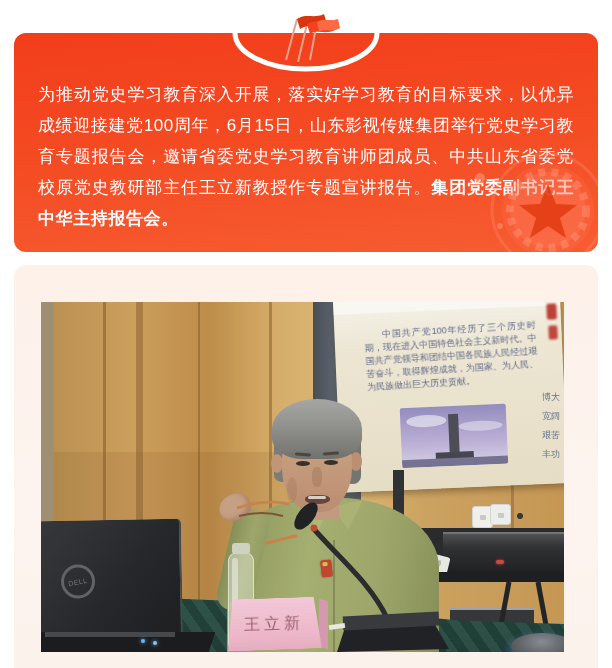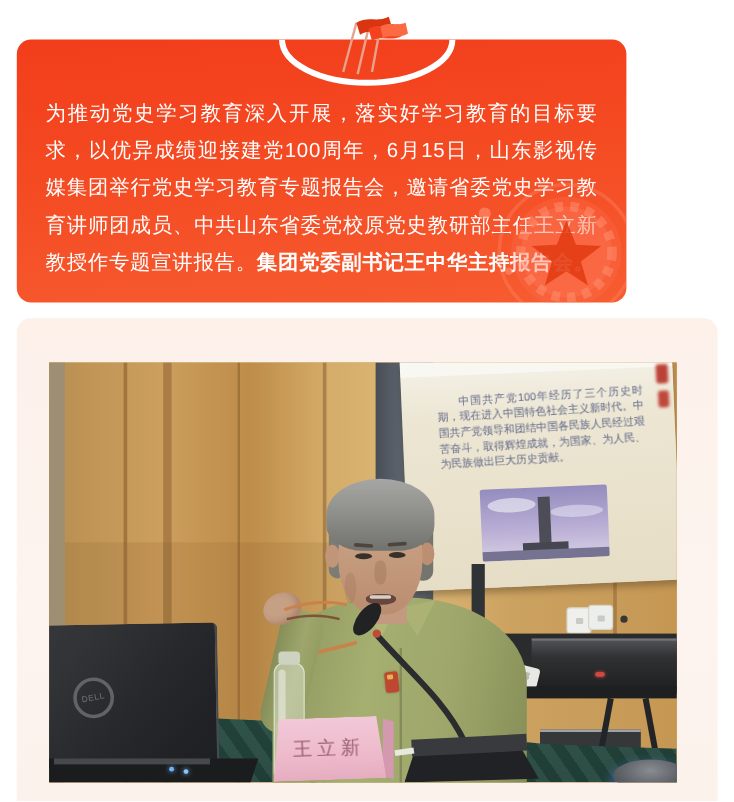--- a/index.html
+++ b/index.html
@@ -2,21 +2,21 @@
 <html><head>
 <meta charset="utf-8">
 <style>
   * { margin:0; padding:0; box-sizing:border-box; }
   html,body { background:#ffffff; }
   body { font-family:"Liberation Sans", sans-serif; }
   .stage { position:relative; width:612px; height:668px; margin:0 auto; background:#fff; overflow:hidden; }
   .abs { position:absolute; }
 
   
-  .intro-card { left:14px; top:33px; width:508px; height:219px; border-radius:12px;
+  .intro-card { left:14px; top:33px; width:584px; height:219px; border-radius:12px;
     background:linear-gradient(175deg,#f23d1b 0%,#f44a22 45%,#f75c31 100%); overflow:hidden; }
   .arc-svg { left:0; top:0; }
   .intro-text { left:24px; right:24px; top:46px; color:#ffffff; font-size:17px; line-height:31px;
     text-align:justify; letter-spacing:0.6px; text-justify:inter-ideograph; }
   .intro-text .bold-part { font-weight:bold; }
   .emblem-svg { right:-8px; bottom:-16px; }
 
   
   .flags-svg { left:274px; top:10px; }
 
@@ -202,20 +202,26 @@
       <div class="abs monument">
         <div class="abs mon-cloud1"></div>
         <div class="abs mon-cloud2"></div>
         <div class="abs mon-tower"></div>
         <div class="abs mon-base"></div>
         <div class="abs mon-ground"></div>
       </div>
       <div class="abs slide-frag1"></div>
       <div class="abs slide-frag2"></div>
     </div>
+    <div class="abs side-words">
+      <div>博大</div>
+      <div>宽阔</div>
+      <div>艰苦</div>
+      <div>丰功</div>
+    </div>
     <div class="abs stand-pole"></div>
 
     <div class="abs outlet1"></div>
     <div class="abs outlet2"></div>
     <div class="abs outlet-dot"></div>
 
     <div class="abs amp-table"></div>
     <div class="abs amp-box"></div>
     <div class="abs amp-led"></div>
     <div class="abs power-strip"></div>

